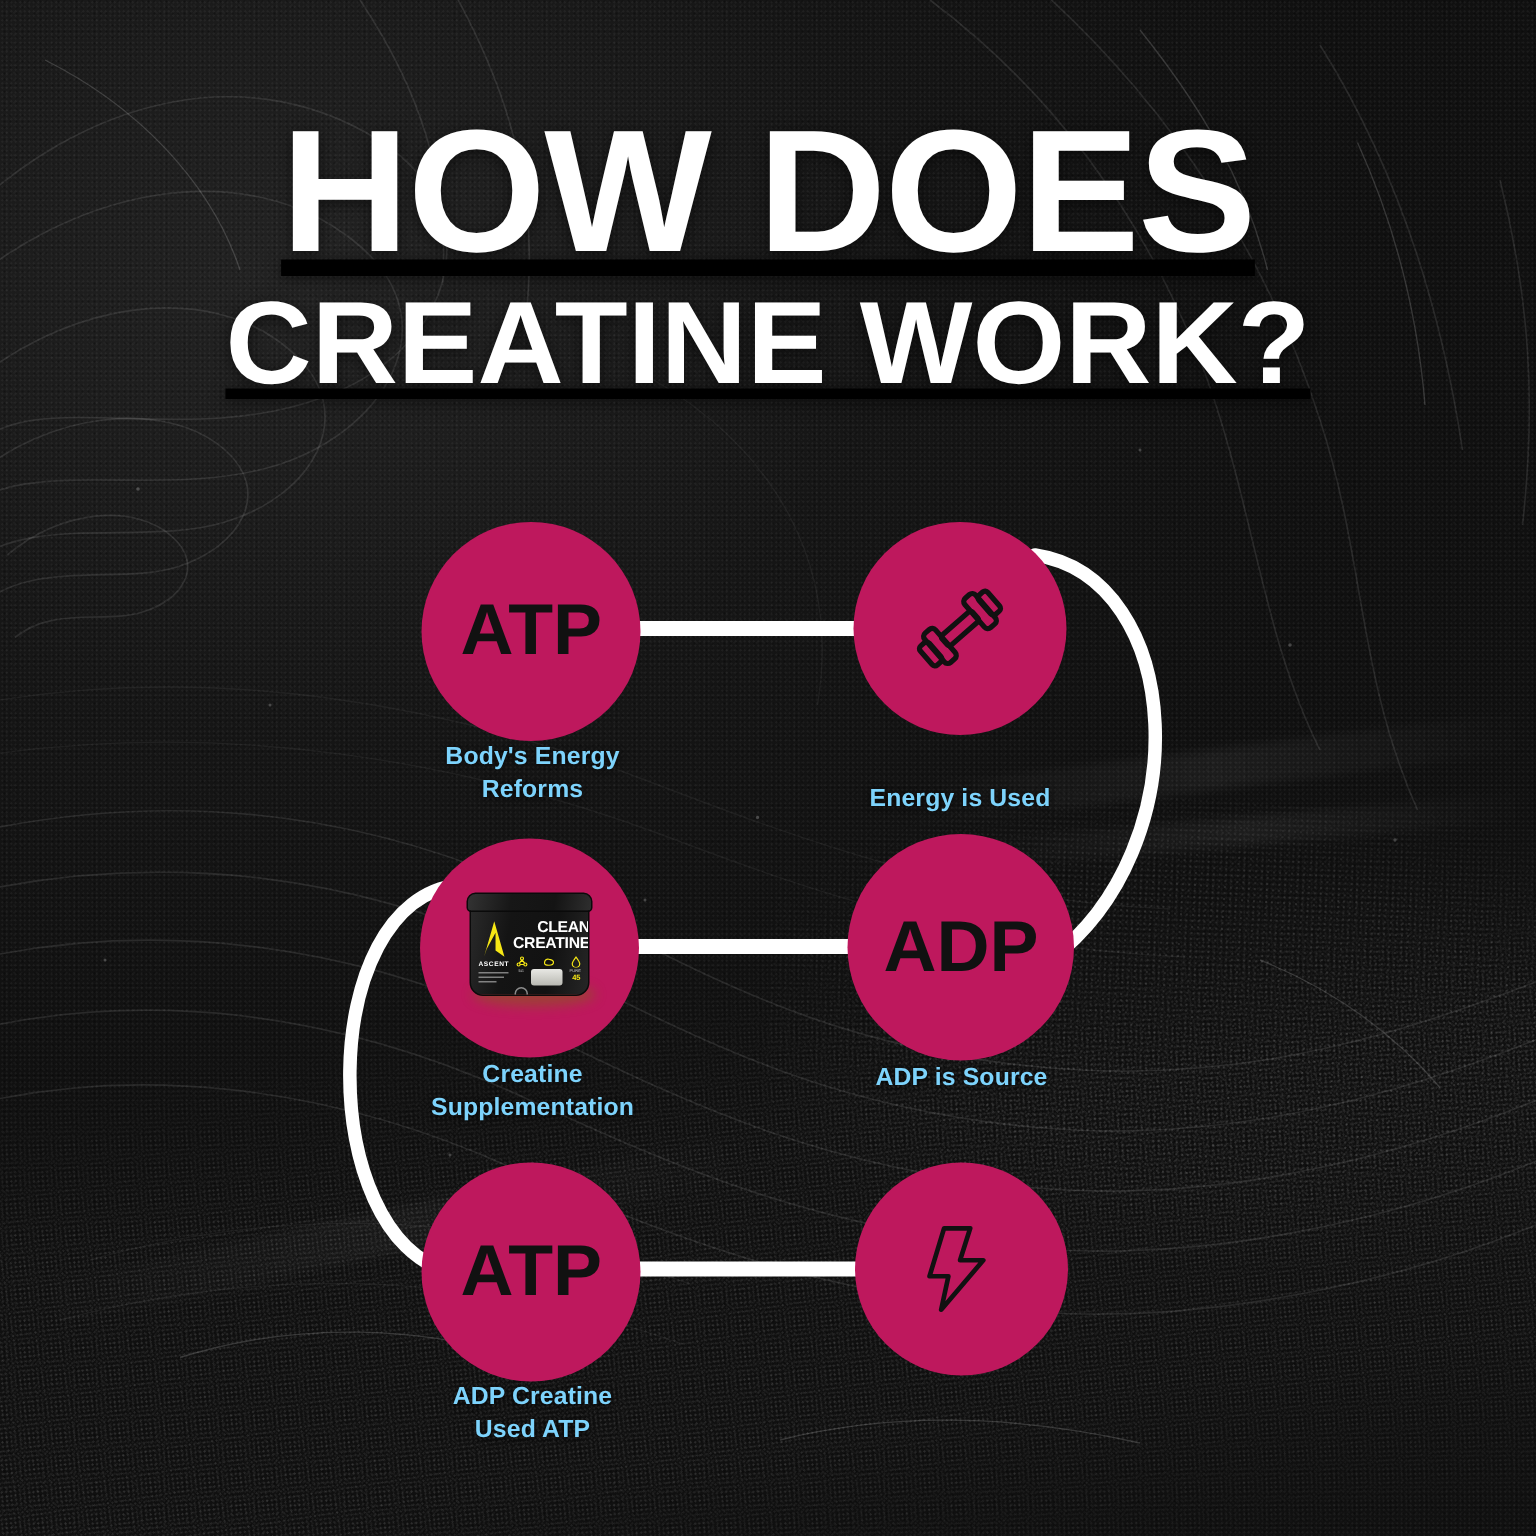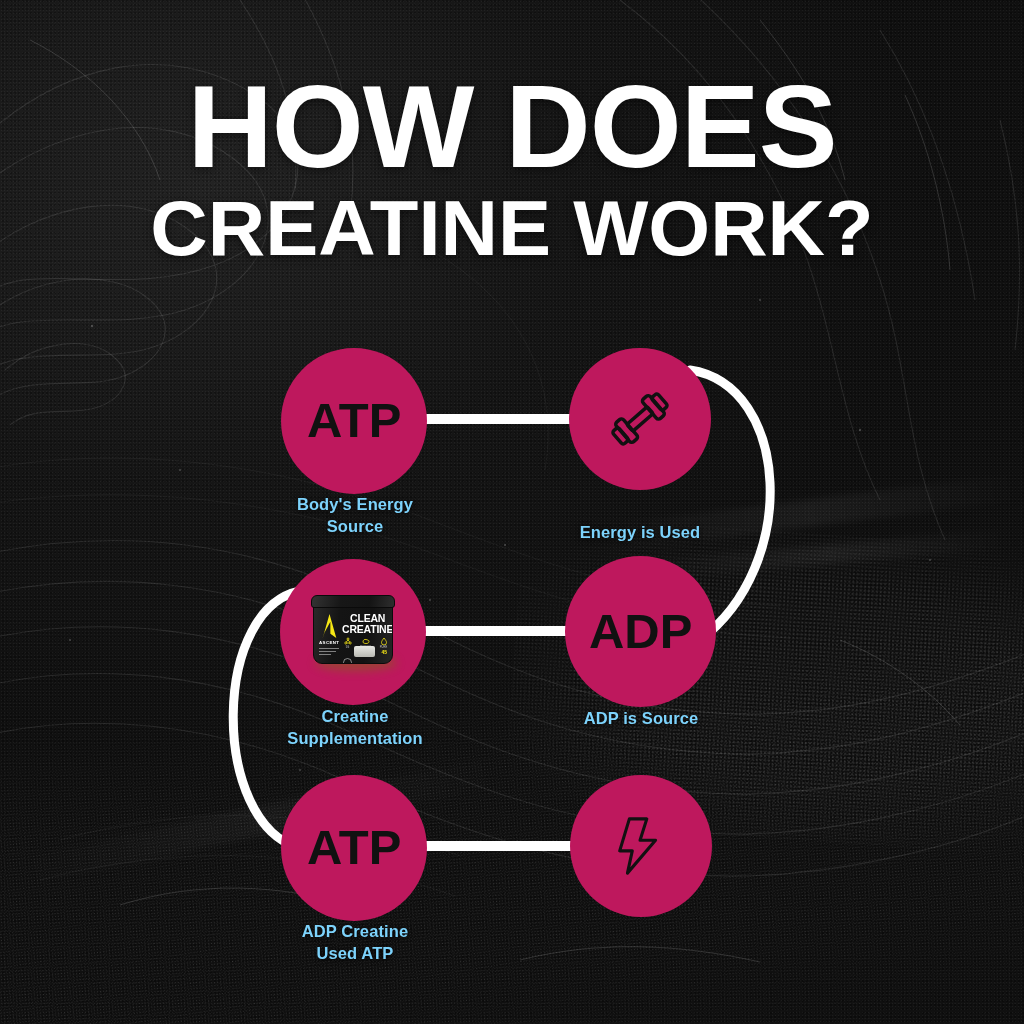--- a/index.html
+++ b/index.html
@@ -56,21 +56,21 @@
   .bg-smear {
     position:absolute;
     background:linear-gradient(90deg, transparent, rgba(255,255,255,.055), transparent);
     filter:blur(3px);
   }
   #bg-topo, #bg-scratch { position:absolute; inset:0; }
 
   
   .title-wrap {
     position:absolute; left:0; right:0; top:74px;
-    text-align:center; z-index:5;
+    text-align:center; z-index:5;text-decoration:underline;
   }
   .title-l1, .title-l2 {
     color:#fff;
     font-weight:700;
     line-height:.92;
     letter-spacing:-1px;
     transform:scaleX(1.02);
     text-shadow:0 2px 10px rgba(0,0,0,.5);
   }
   .title-l1 { font-size:116px; }
@@ -140,21 +140,21 @@
   }
   .tub-brand {
     position:absolute; left:5px; top:39px;
     font-size:4.4px; font-weight:700; color:#fff;
     letter-spacing:.4px;
   }
   .tub-title {
     position:absolute; left:28px; top:12px;
     color:#fff; font-weight:700;
     font-size:10.5px; line-height:1.02;
-    letter-spacing:-.2px; text-align:center;
+    letter-spacing:-.2px; text-align:right;
   }
   .tub-badges {
     position:absolute; left:28px; top:36px;
     display:flex; gap:7px;
   }
   .tub-badge { width:11px; text-align:center; }
   .tub-badge .bi {
     display:block; margin:0 auto;
     width:8px; height:8px;
     color:#F6E715;
@@ -270,21 +270,21 @@
     <line class="conn conn-straight" x1="406" y1="631" x2="600" y2="631"></line>
     <path class="conn" d="M306,590 C210,600 210,825 300,848"></path>
     <line class="conn conn-straight" x1="408" y1="846" x2="600" y2="846"></line>
   </svg>
 
   <div class="node" style="left:281px;top:348px;width:146px;height:146px;">
     <span class="node-text">ATP</span>
   </div>
   <div class="caption" style="left:255px;top:494px;width:200px;">
     <span>Body's Energy</span><br>
-    <span>Source</span>
+    <span>Reforms</span>
   </div>
 
   <div class="node" style="left:569px;top:348px;width:142px;height:142px;">
     <svg class="node-icon" viewBox="0 0 64 64">
       <g transform="rotate(-41 32 32)" fill="none" stroke="#111111" stroke-width="3.1" stroke-linejoin="round" stroke-linecap="round">
         <rect x="5.5" y="24.5" width="7" height="15" rx="2.2"></rect>
         <rect x="12" y="20.5" width="8.5" height="23" rx="2.6"></rect>
         <rect x="43.5" y="20.5" width="8.5" height="23" rx="2.6"></rect>
         <rect x="51.5" y="24.5" width="7" height="15" rx="2.2"></rect>
         <rect x="20" y="28" width="24" height="8" rx="1.6"></rect>

